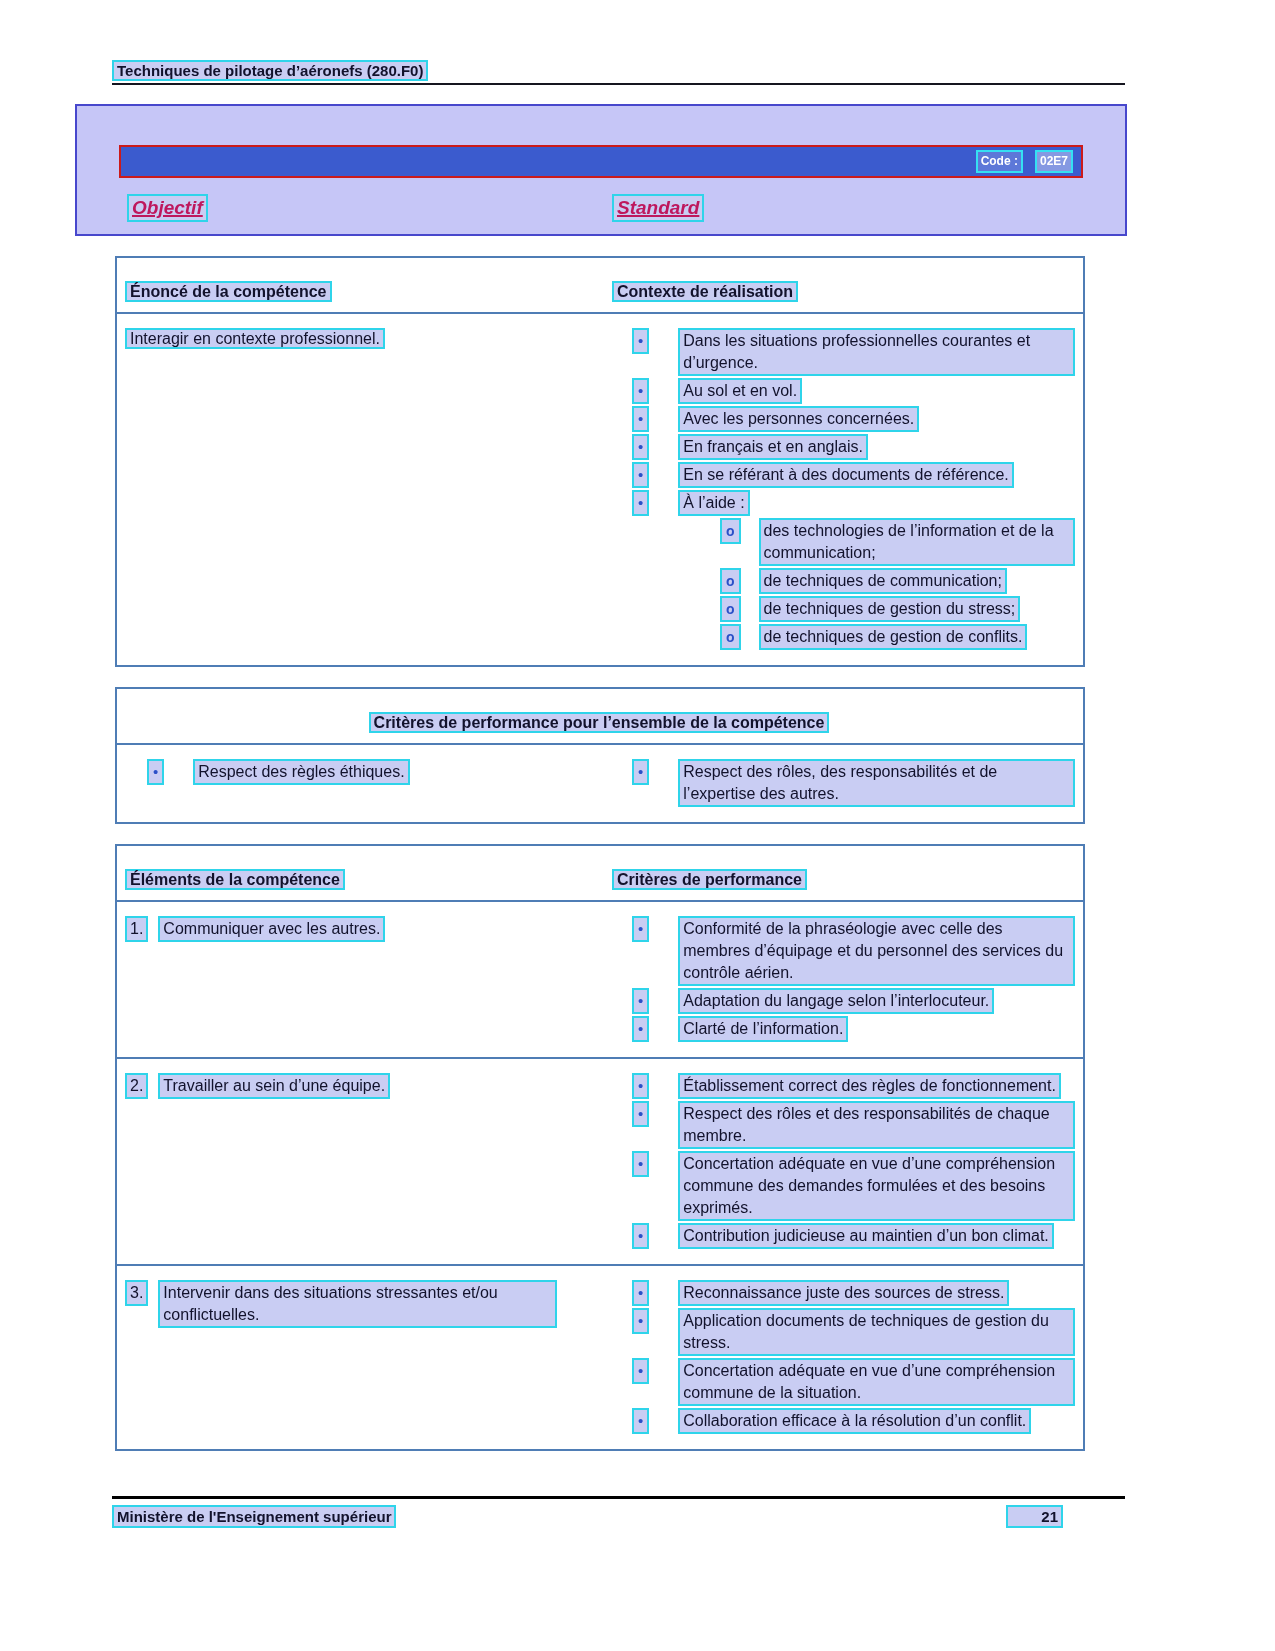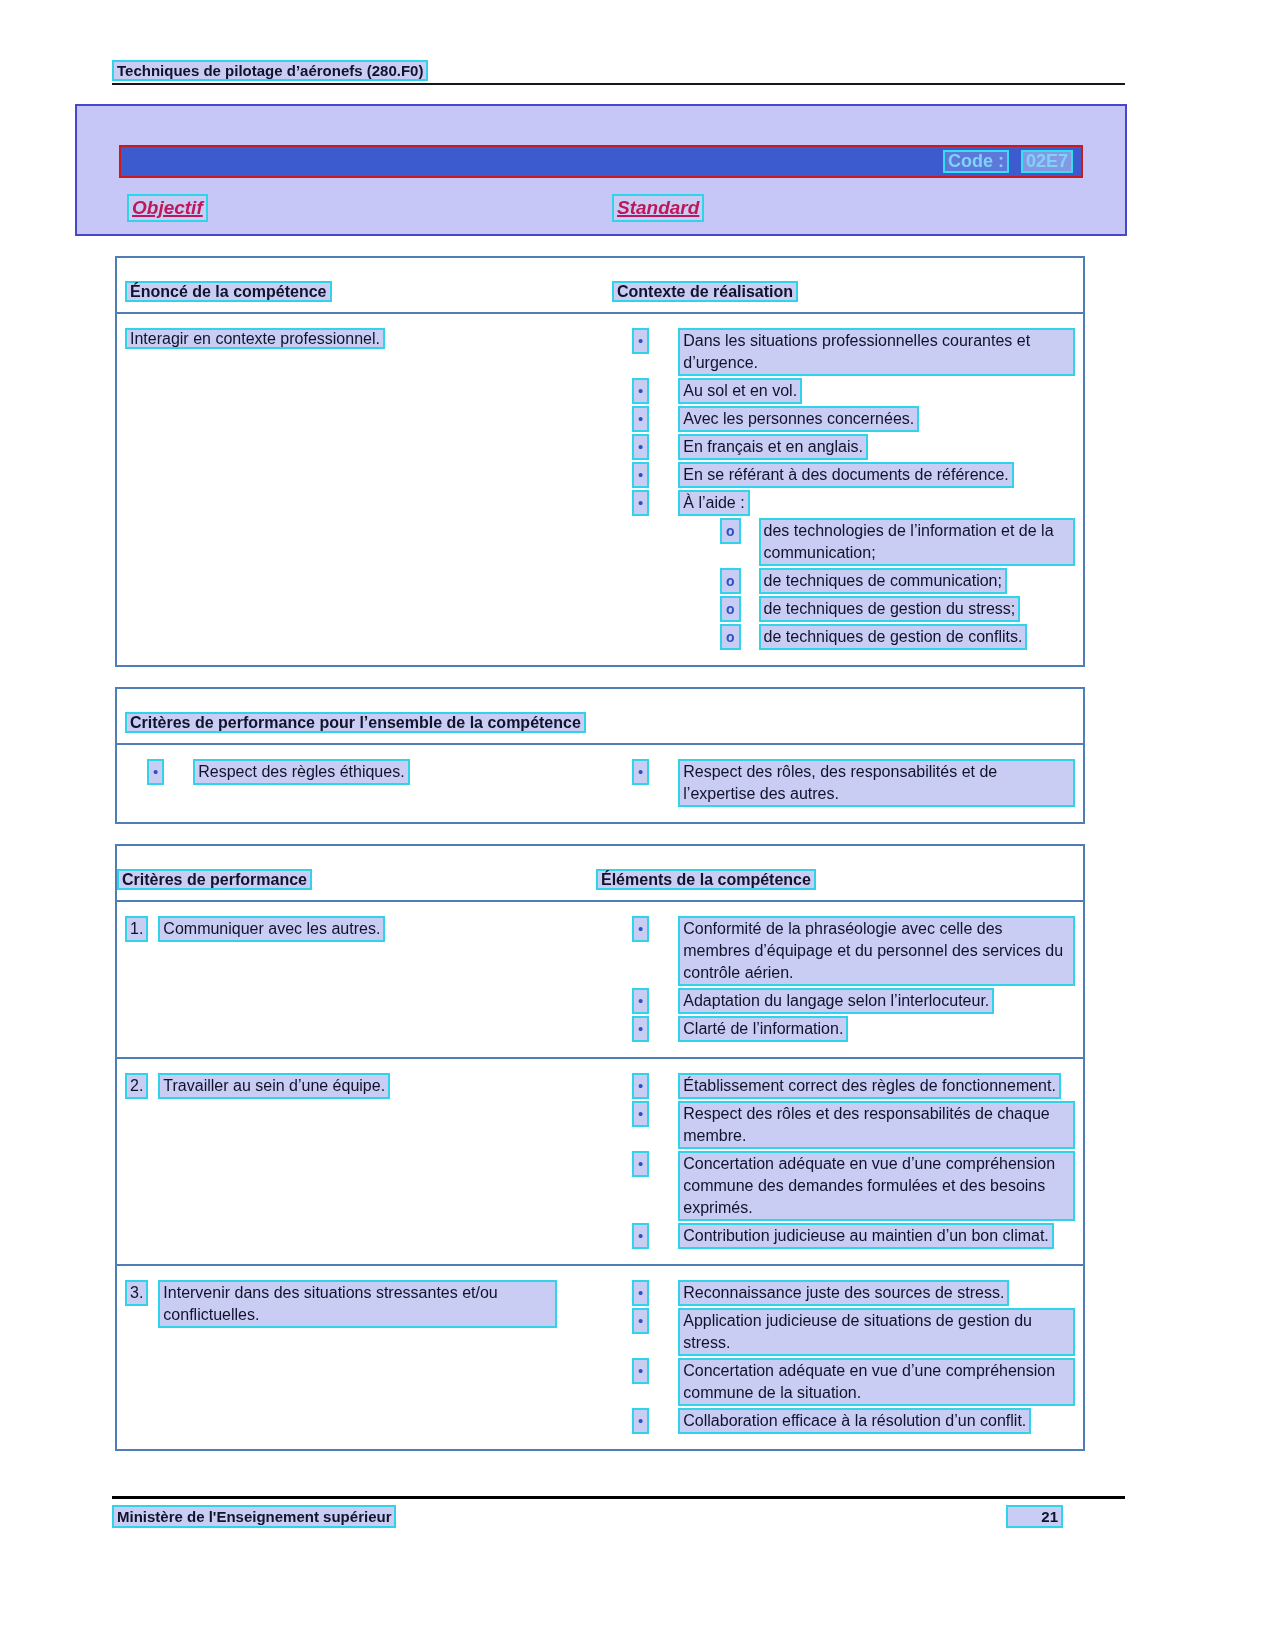--- a/index.html
+++ b/index.html
@@ -41,40 +41,40 @@
     padding:39px 42px 10px;
   }
   .banner-bar{
     height:33px;background:var(--bar-fill);
     border:2px solid var(--bar-border);
     display:flex;justify-content:flex-end;align-items:center;gap:12px;
     padding:0 8px;
   }
   .banner-bar .hl{
     background:rgba(214,224,255,0.22);
-    color:#7dd3fc;border-color:#35e0f2;
-    font-weight:bold;font-size:18px;line-height:19px;
+    color:#ffffff;border-color:#35e0f2;
+    font-weight:bold;font-size:12px;line-height:19px;
   }
   .banner-bar .code-value{background:rgba(236,240,255,0.42);}
   .banner-labels{position:relative;margin-top:16px;height:30px;}
   .obj-label,.std-label{
     position:absolute;top:0;
     font-weight:bold;font-style:italic;font-size:19px;line-height:24px;
     color:#be185d;text-decoration:underline;text-decoration-thickness:2px;
   }
   .obj-label{left:8px;}
   .std-label{left:493px;}
   
   .tbl{
     width:970px;margin-left:3px;margin-top:20px;
     border:2px solid var(--table-border);
     background:#fff;
   }
   .t-head{display:flex;border-bottom:2px solid var(--table-border);padding:23px 0 9px;}
-  .t-head.single{display:block;}
+  .t-head.single{display:block;text-align:center;}
   .th{font-weight:bold;font-size:16px;line-height:21px;}
   .cell{line-height:22px;}
   .cell.left{flex:0 0 495px;padding:0 55px 0 8px;}
   .cell.right{flex:1 1 auto;padding:0 8px 0 20px;}
   .t-head .cell.left{padding:0 10px 0 8px;}
   .t-head .cell.right{padding:0 8px 0 0;}
   .t-row{display:flex;padding:14px 0 13px;}
   .t-row + .t-row{border-top:2px solid var(--table-border);}
   
   .b-row{display:flex;align-items:flex-start;margin-bottom:2px;line-height:22px;}
@@ -192,25 +192,25 @@
           <div class="b-row">
             <span class="hl bullet">•</span>
             <span class="hl txt">Respect des rôles, des responsabilités et de l’expertise des autres.</span>
           </div>
         </div>
     </div>
   </section>
 
   <section class="tbl">
     <div class="t-head">
+      <div class="cell left">
+        <span class="hl th">Éléments de la compétence</span>
+      </div>
       <div class="cell right">
         <span class="hl th">Critères de performance</span>
-      </div>
-      <div class="cell left">
-        <span class="hl th">Éléments de la compétence</span>
       </div>
     </div>
     <div>
         <div class="t-row">
           <div class="cell left">
             <div class="num-row">
               <span class="hl num">1.</span>
               <span class="hl txt">Communiquer avec les autres.</span>
             </div>
           </div>
@@ -262,21 +262,21 @@
               <span class="hl txt">Intervenir dans des situations stressantes et/ou conflictuelles.</span>
             </div>
           </div>
           <div class="cell right">
             <div class="b-row">
               <span class="hl bullet">•</span>
               <span class="hl txt">Reconnaissance juste des sources de stress.</span>
             </div>
             <div class="b-row">
               <span class="hl bullet">•</span>
-              <span class="hl txt">Application judicieuse de situations de gestion du stress.</span>
+              <span class="hl txt">Application documents de techniques de gestion du stress.</span>
             </div>
             <div class="b-row">
               <span class="hl bullet">•</span>
               <span class="hl txt">Concertation adéquate en vue d’une compréhension commune de la situation.</span>
             </div>
             <div class="b-row">
               <span class="hl bullet">•</span>
               <span class="hl txt">Collaboration efficace à la résolution d’un conflit.</span>
             </div>
           </div>

